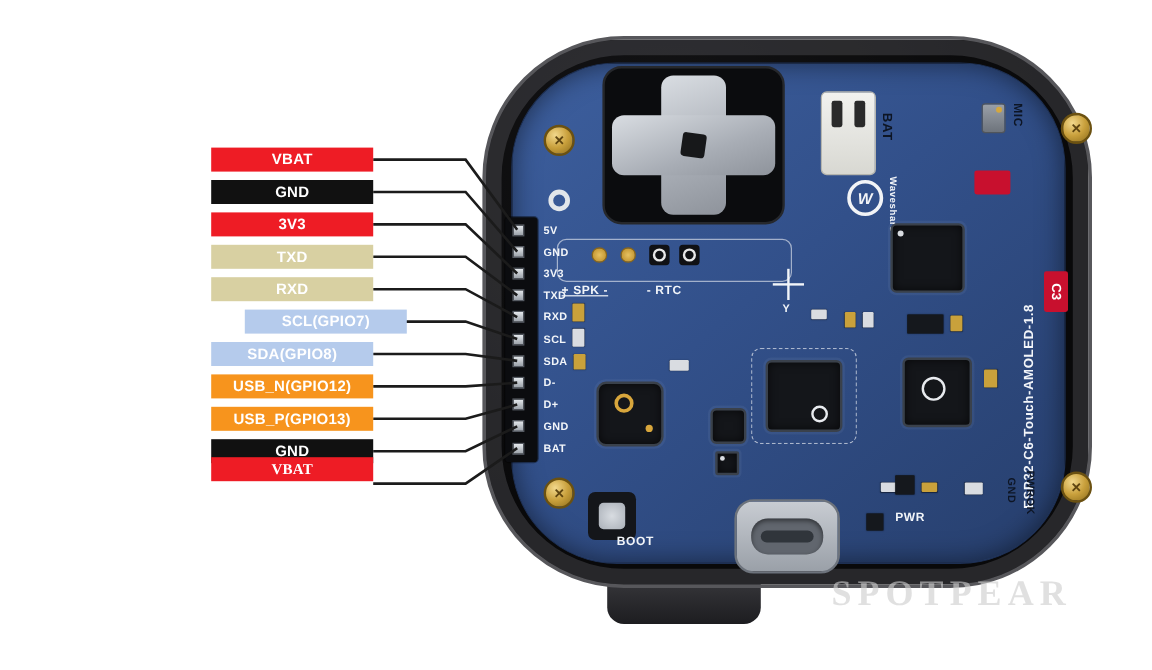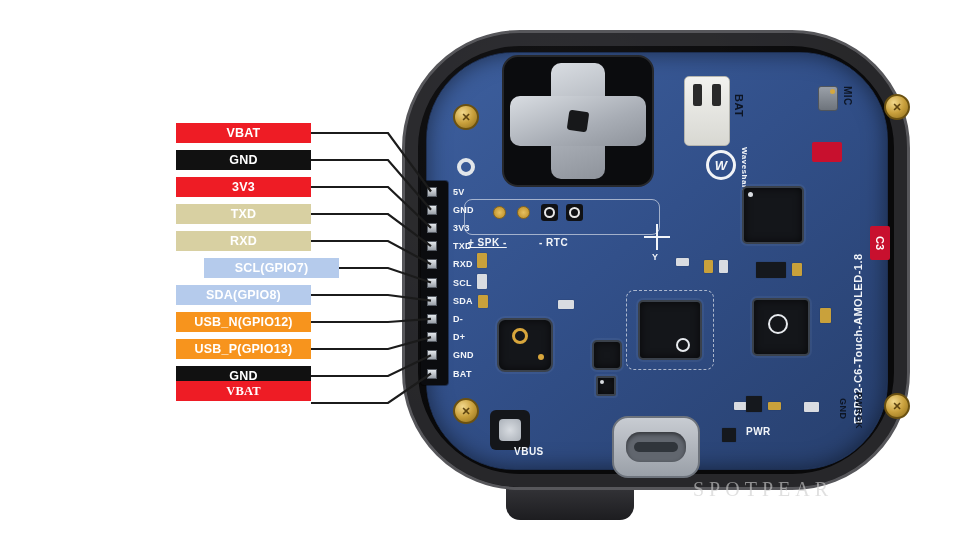--- a/index.html
+++ b/index.html
@@ -44,21 +44,21 @@
 
   
   #pin-header { position:absolute; left:421px; top:181px; width:27px; height:204px; background:#0b0c0f;
     border-radius:3px; z-index:4; box-shadow:0 0 0 1px rgba(0,0,0,.4); }
   .pin-square { position:absolute; left:6px; width:10px; height:10px;
     background:linear-gradient(#e4e8ec,#9aa0a8); border:1px solid #565b63; }
   .pin-name { position:absolute; left:32px; width:36px; height:12px; line-height:12px;
     color:#f2f5f9; font-size:9px; font-weight:bold; letter-spacing:.3px; }
 
   .watermark { position:absolute; left:693px; top:478px; z-index:7; font-family:"Liberation Serif", serif;
-    font-size:20px; letter-spacing:5px; color:rgba(205,205,205,.62); }
+    font-size:30px; letter-spacing:5px; color:rgba(205,205,205,.62);font-weight:bold; }
 </style>
 </head>
 <body>
 
 <div class="scene">
 
   <div class="strap"></div>
   <div class="case"></div>
   <div class="pcb"></div>
 
@@ -116,21 +116,21 @@
   <div class="axisline" style="left:656px;top:224px;width:2px;height:26px;"></div>
   <div class="silk" style="left:652px;top:252px;font-size:9px;">Y</div>
 
   <div style="position:absolute;left:612px;top:416px;width:88px;height:62px;background:linear-gradient(#c8ccd2,#9aa0a8);border:2px solid #6d737c;border-radius:16px;z-index:4;"></div>
   <div style="position:absolute;left:626px;top:432px;width:60px;height:30px;background:#61666e;border-radius:14px;box-shadow:inset 0 2px 4px rgba(0,0,0,.5);z-index:4;"></div>
   <div style="position:absolute;left:634px;top:442px;width:44px;height:10px;background:#30353b;border-radius:5px;z-index:4;"></div>
 
   <div style="position:absolute;left:490px;top:410px;width:40px;height:40px;background:#14161a;border-radius:6px;z-index:4;display:flex;align-items:center;justify-content:center;">
     <div style="width:22px;height:22px;border-radius:4px;background:radial-gradient(#d8dce1,#aab0b8);"></div>
   </div>
-  <div class="silk" style="left:514px;top:446px;">VBUS</div>
+  <div class="silk" style="left:514px;top:446px;">BOOT</div>
 
   <div class="silk" style="left:746px;top:426px;">PWR</div>
   <div class="silk silk-dark vtext" style="left:838px;top:398px;font-size:9px;">GND</div>
   <div class="silk silk-dark vtext" style="left:854px;top:392px;font-size:9px;">PWROK</div>
 
   <div class="screw" style="left:453px;top:104px;"></div>
   <div class="screw" style="left:884px;top:94px;"></div>
   <div class="screw" style="left:453px;top:398px;"></div>
   <div class="screw" style="left:884px;top:393px;"></div>
   <div class="ring" style="left:457px;top:158px;width:18px;height:18px;border:4px solid #e2e6ea;"></div>

